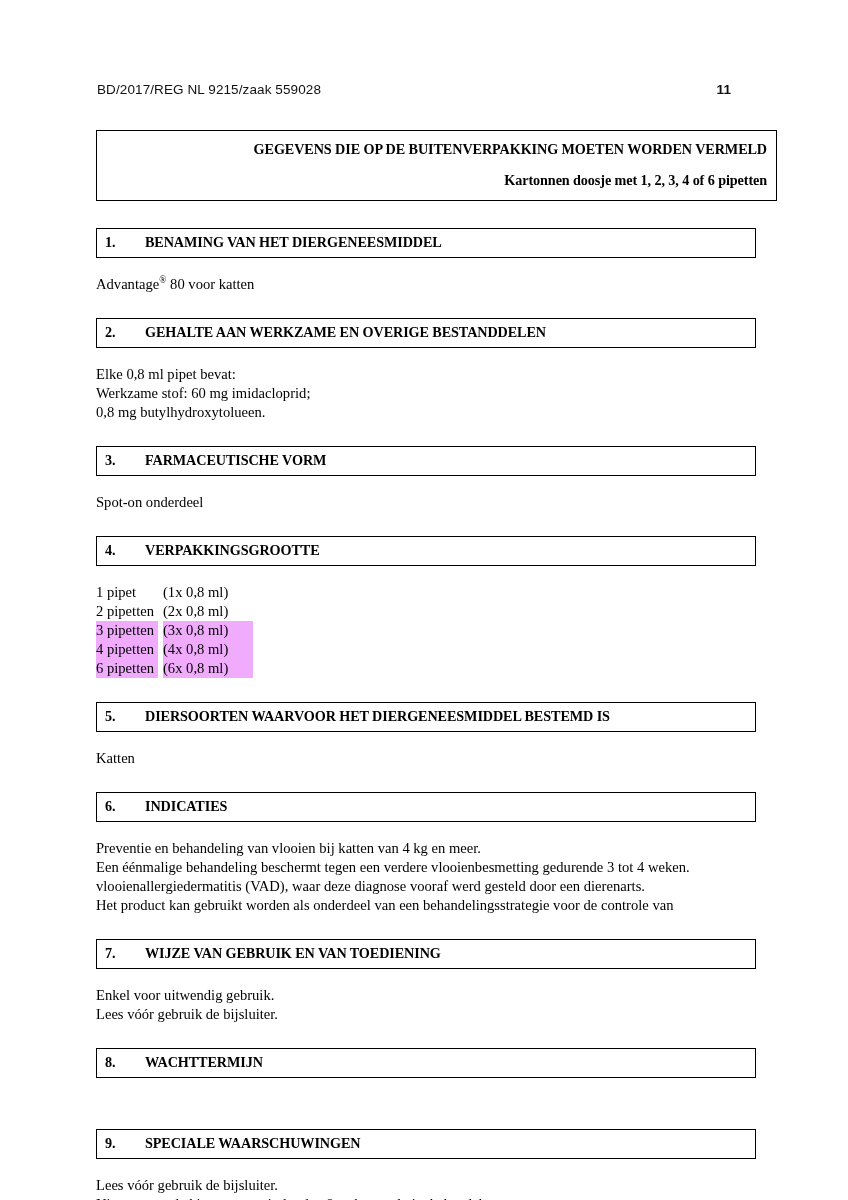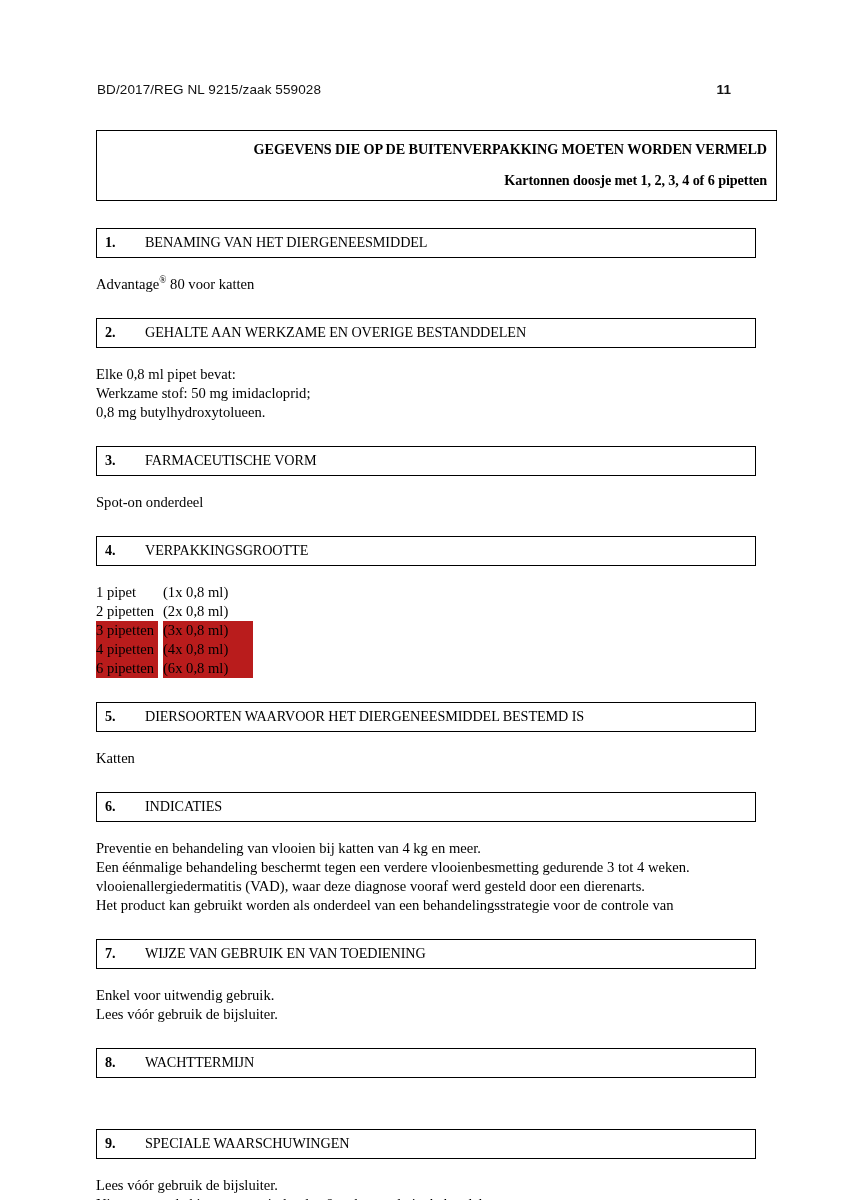--- a/index.html
+++ b/index.html
@@ -75,21 +75,21 @@
     align-items: baseline;
   }
   .sec-box .num {
     font-weight: bold;
     font-size: 14.2px;
     width: 40px;
     flex: 0 0 40px;
     white-space: pre;
   }
   .sec-box .ttl {
-    font-weight: normal;
+    font-weight: bold;
     font-size: 14.2px;
     letter-spacing: -0.1px;
     white-space: pre;
   }
 
   
   .body-text {
     font-size: 14.6px;
     line-height: 1.30;
     margin: 0;
@@ -126,21 +126,21 @@
   .pack-cell {
     white-space: pre;
     display: inline-block;
     line-height: 19px;
   }
   .pack-cell.label { width: 62px; flex: 0 0 62px; }
   .pack-cell.qty   { width: 90px; flex: 0 0 90px; }
   .pack-spacer     { width: 5px; flex: 0 0 5px; }
   .pack-row.hl .pack-cell.label,
   .pack-row.hl .pack-cell.qty {
-    background: #b91c1c;
+    background: #f0abfc;
   }
 </style>
 </head>
 <body>
 
 <div class="page">
 
   <div class="doc-header">
     <span class="ref">BD/2017/REG NL 9215/zaak 559028</span>
     <span class="pageno">11</span>
@@ -166,21 +166,21 @@
 
     <div class="gap-body-to-sec"></div>
 
     <div class="sec-box">
       <span class="num">2.</span>
       <span class="ttl">GEHALTE AAN WERKZAME EN OVERIGE BESTANDDELEN</span>
     </div>
     <div class="gap-sec-to-body"></div>
     <div class="body-text">
       <span class="ln">Elke 0,8 ml pipet bevat:</span>
-      <span class="ln">Werkzame stof: 50 mg imidacloprid;</span>
+      <span class="ln">Werkzame stof: 60 mg imidacloprid;</span>
       <span class="ln">0,8 mg butylhydroxytolueen.</span>
     </div>
 
     <div class="gap-body-to-sec"></div>
 
     <div class="sec-box">
       <span class="num">3.</span>
       <span class="ttl">FARMACEUTISCHE VORM</span>
     </div>
     <div class="gap-sec-to-body"></div>

